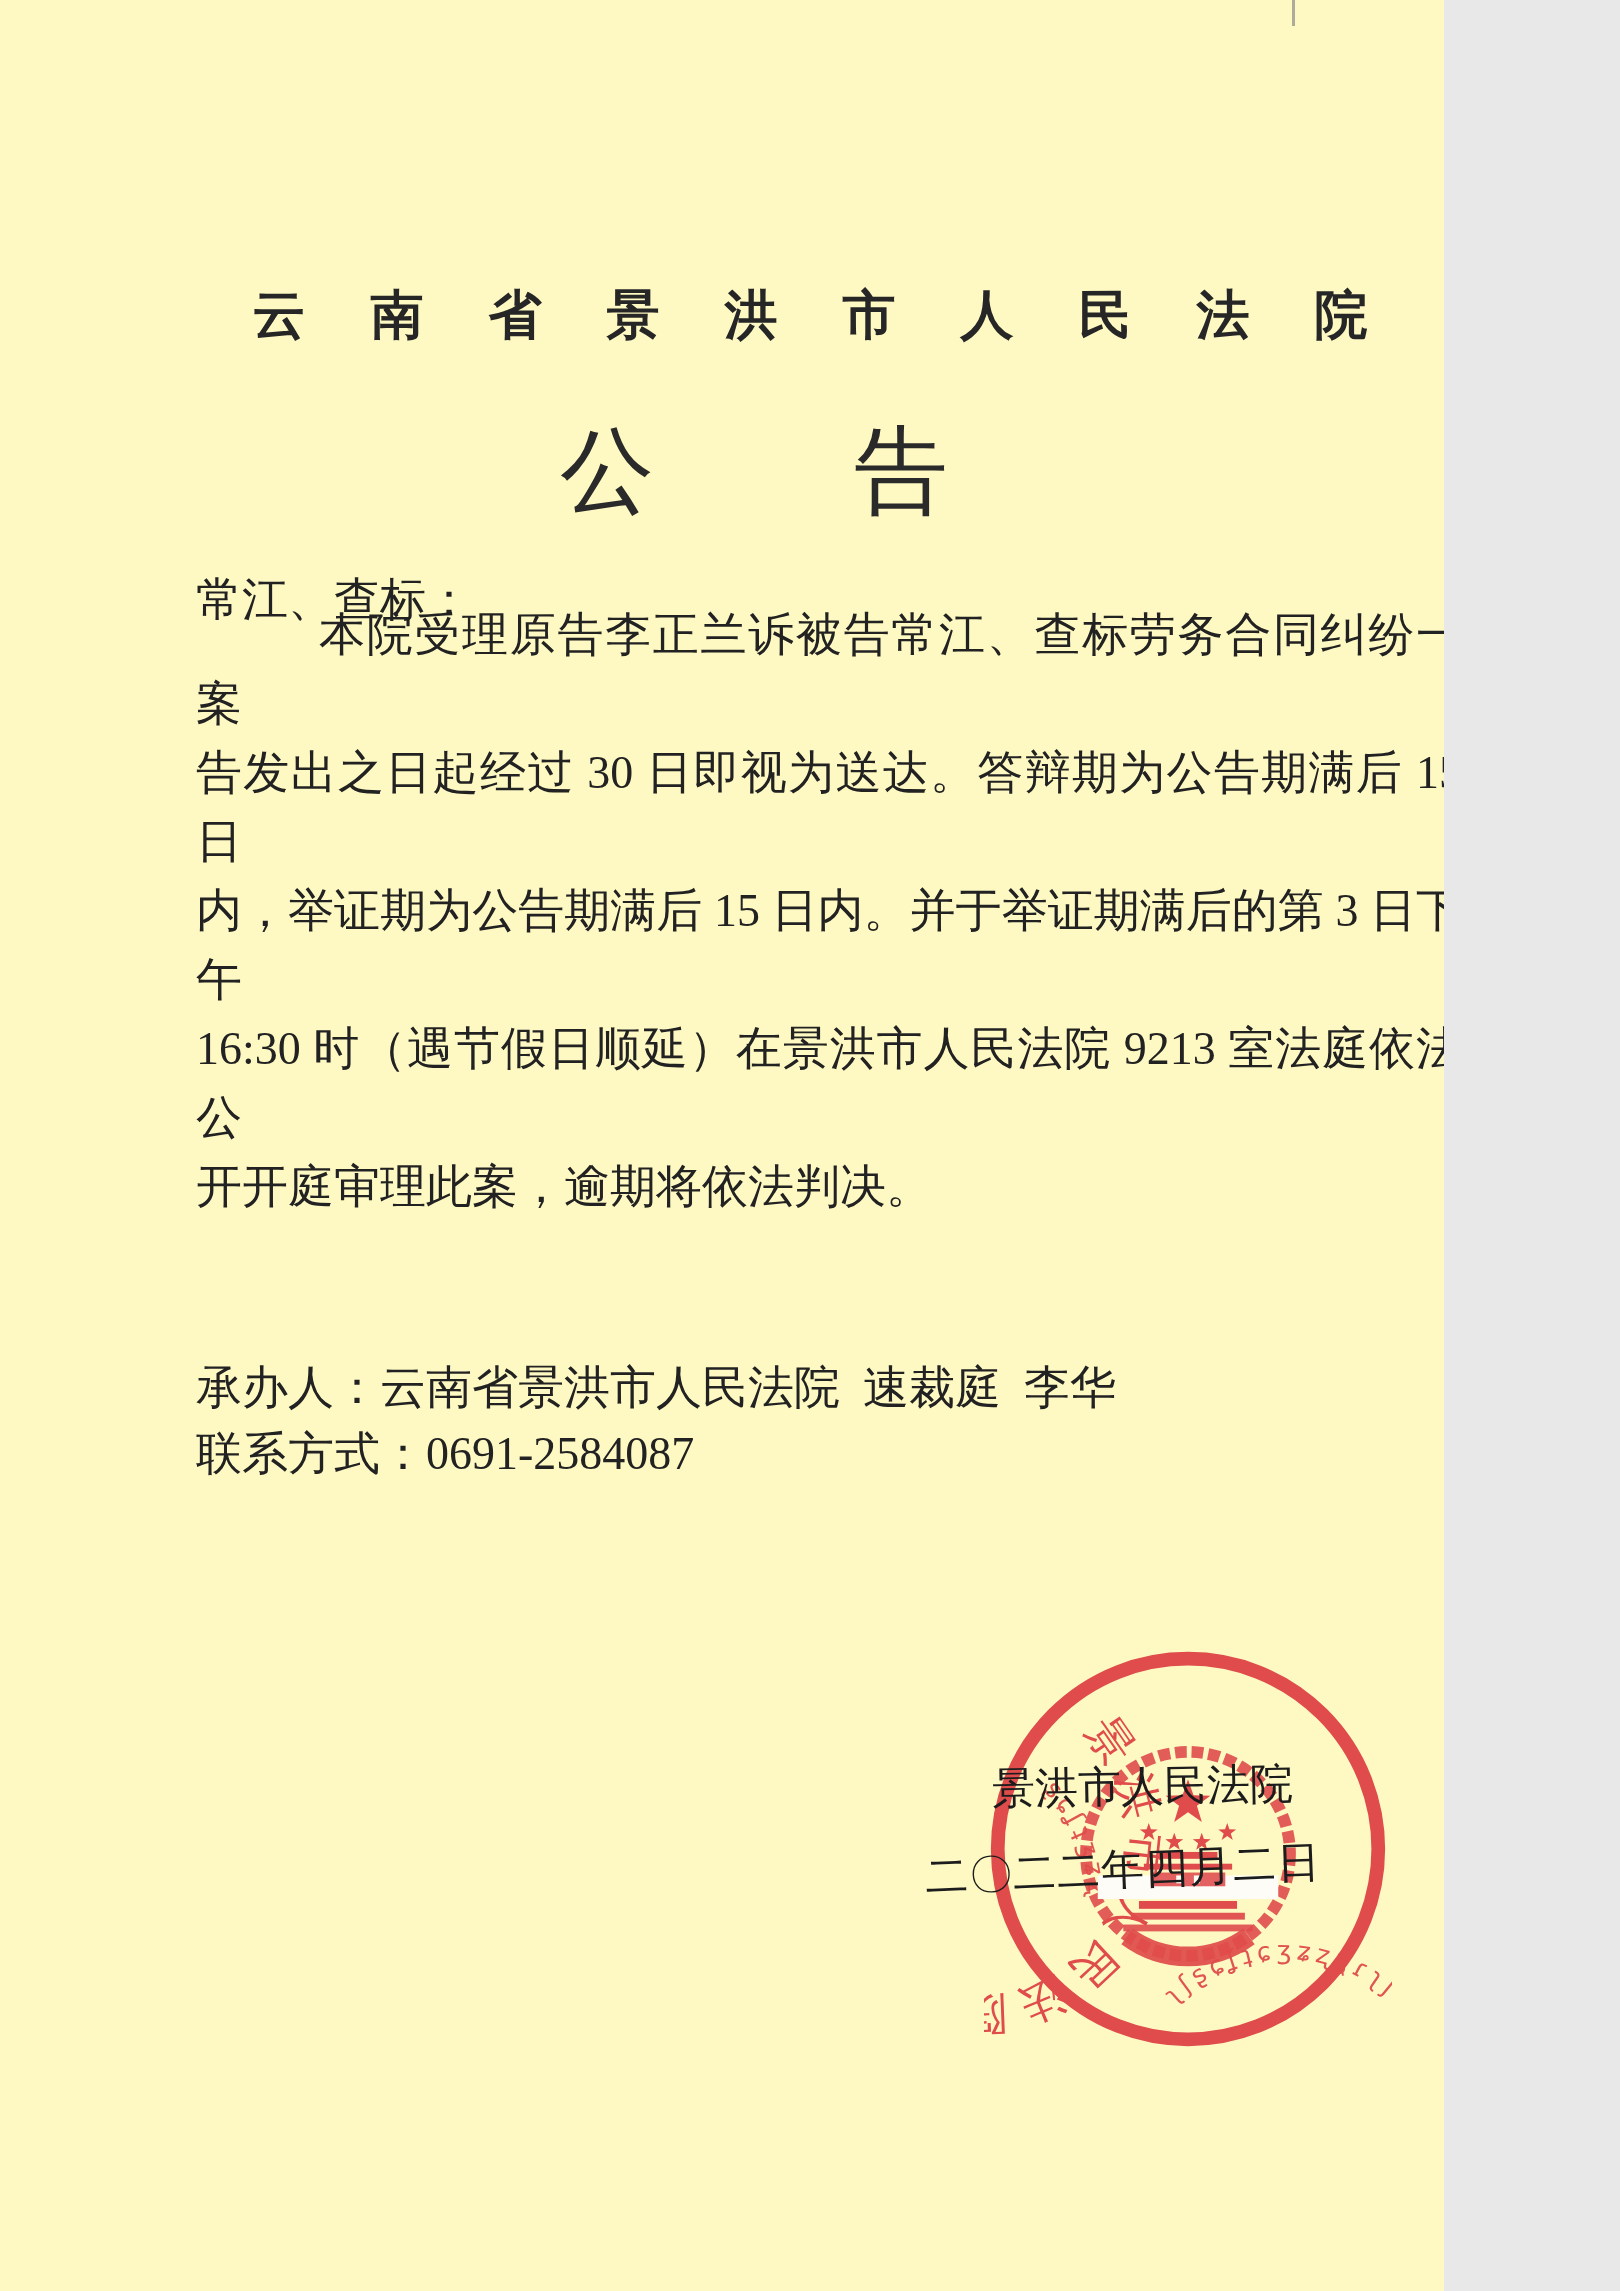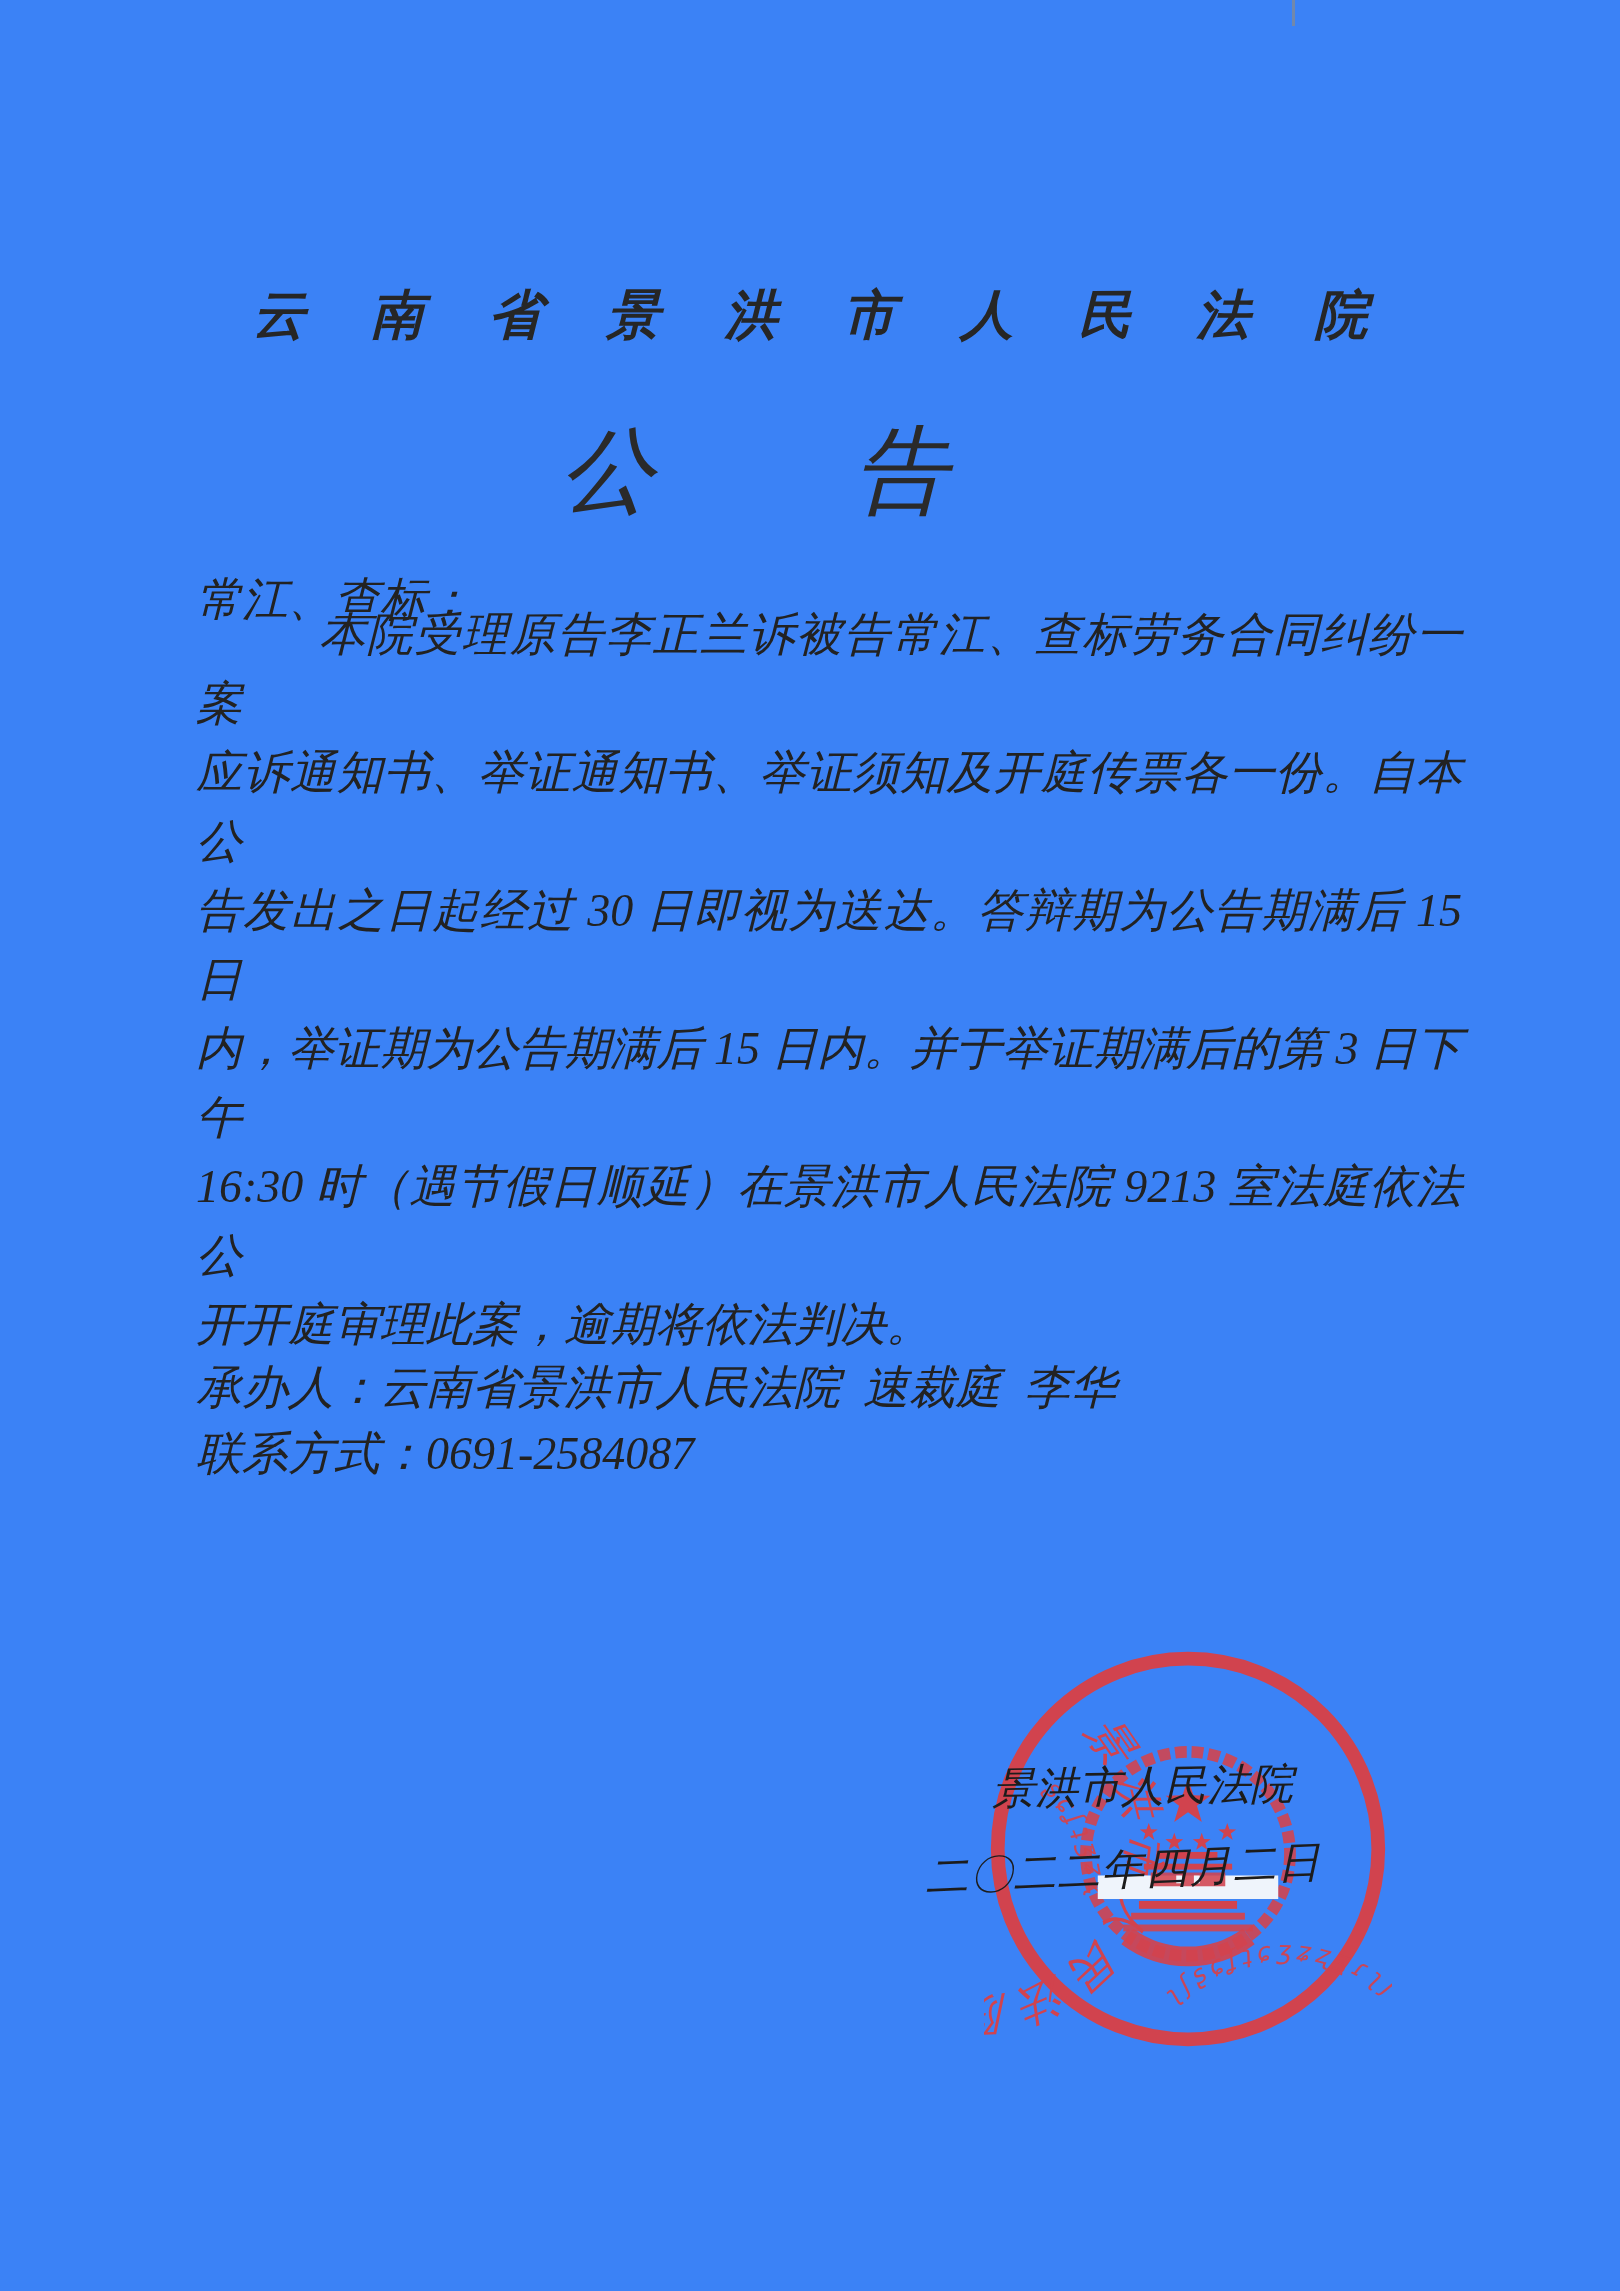--- a/index.html
+++ b/index.html
@@ -1,23 +1,22 @@
 <!DOCTYPE html>
 <html lang="zh"><head>
 <meta charset="utf-8">
 <style>
   html,body{margin:0;padding:0;background:#e8e8e8;}
   .page{
     position:relative;
-    width:1620px;height:2292px;
-    background:#3b82f6;
+    width:1444px;height:2292px;
+    background:#fef9c3;
     font-family:"Liberation Serif","DejaVu Serif",serif;
     color:#1f1f1f;
     overflow:hidden;
-    font-style:italic;
   }
   .scan-artifact{
     position:absolute;left:1292px;top:0;width:2.9px;height:25.5px;
     background:#8a8a8a;opacity:.7;
   }
   .doc-title{
     position:absolute;left:0;top:280px;width:1620px;
     margin:0;
     font-size:53px;font-weight:700;
     letter-spacing:65px;padding-left:65px;box-sizing:border-box;
@@ -76,21 +75,20 @@
   <div class="scan-artifact"></div>
 
   <h1 class="doc-title">云南省景洪市人民法院</h1>
 
   <h2 class="doc-heading">公告</h2>
 
   <div class="salutation">常江、查标：</div>
 
   <div class="body-block">
     <div class="body-line first">本院受理原告李正兰诉被告常江、查标劳务合同纠纷一案</div>
-    <div class="body-line">应诉通知书、举证通知书、举证须知及开庭传票各一份。自本公</div>
     <div class="body-line">告发出之日起经过 30 日即视为送达。答辩期为公告期满后 15 日</div>
     <div class="body-line">内，举证期为公告期满后 15 日内。并于举证期满后的第 3 日下午</div>
     <div class="body-line">16:30 时（遇节假日顺延）在景洪市人民法院 9213 室法庭依法公</div>
     <div class="body-line last">开开庭审理此案，逾期将依法判决。</div>
   </div>
 
   <div class="footer-line handler">承办人：云南省景洪市人民法院  速裁庭  李华</div>
 
   <div class="footer-line contact">联系方式：0691-2584087</div>
 

